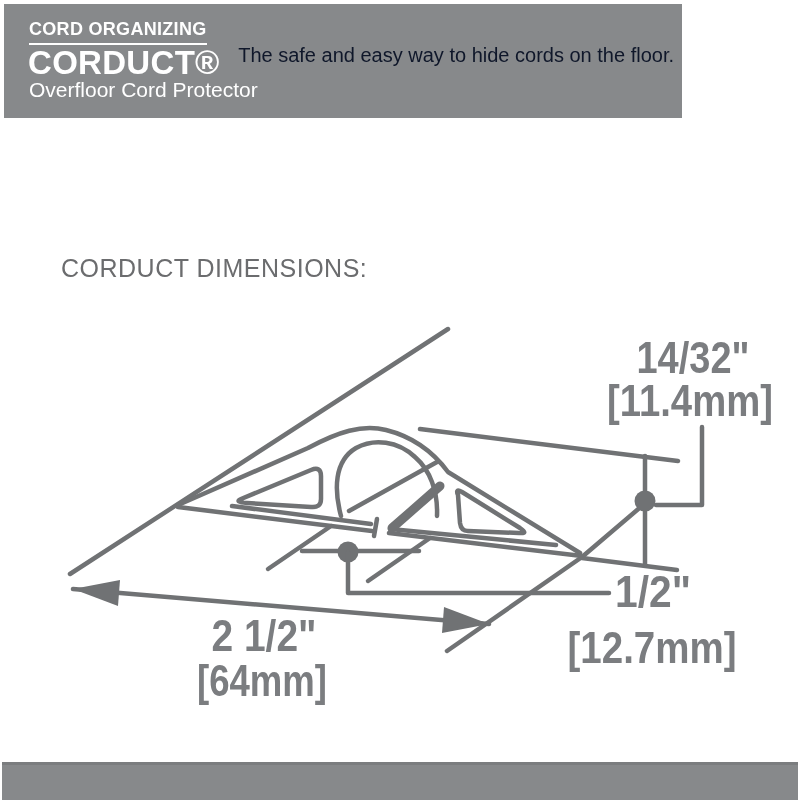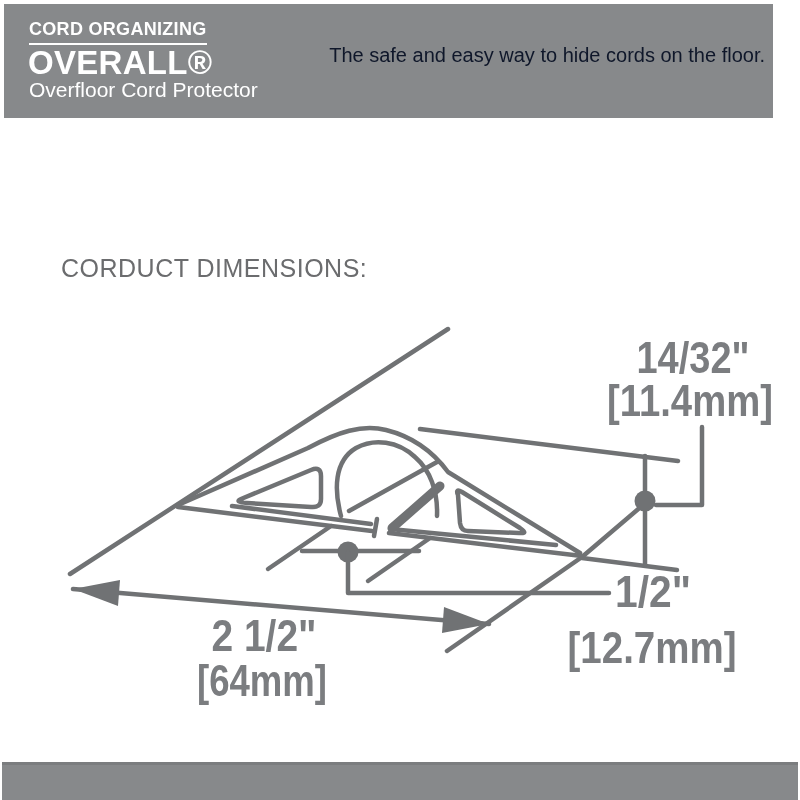--- a/index.html
+++ b/index.html
@@ -1,19 +1,19 @@
 <!DOCTYPE html>
 <html><head>
 <meta charset="utf-8">
 <style>
   html,body{margin:0;padding:0;background:#ffffff;}
   .page{position:relative;width:800px;height:800px;background:#ffffff;overflow:hidden;
         font-family:"Liberation Sans",sans-serif;}
   
-  .banner{position:absolute;left:4px;top:4px;width:769px;height:114px;background:#87898b;}
+  .banner{position:absolute;left:4px;top:4px;width:678px;height:114px;background:#87898b;}
   .cat{position:absolute;left:25px;top:15px;color:#ffffff;font-size:18px;font-weight:bold;
        letter-spacing:.3px;border-bottom:2px solid #ffffff;padding-bottom:3px;}
   .brand{position:absolute;left:24px;top:40px;color:#ffffff;font-size:33px;font-weight:bold;
          letter-spacing:.3px;}
   .subtitle{position:absolute;left:25px;top:74px;color:#ffffff;font-size:21px;}
   .tagline{position:absolute;right:8px;top:40px;color:#0f172a;font-size:20px;}
   
   .section-title{position:absolute;left:61px;top:254px;color:#6b6c6e;font-size:25px;
                  letter-spacing:.5px;}
   
@@ -28,21 +28,21 @@
   .footer{position:absolute;left:2px;right:2px;bottom:0;height:35px;background:#87898b;
           border-top:3px solid #7b7d7f;}
 </style>
 </head>
 <body>
 
 <div class="page">
 
   <div class="banner">
     <div class="cat">CORD ORGANIZING</div>
-    <div class="brand">OVERALL®</div>
+    <div class="brand">CORDUCT®</div>
     <div class="subtitle">Overfloor Cord Protector</div>
     <div class="tagline">The safe and easy way to hide cords on the floor.</div>
   </div>
 
   <div class="section-title">CORDUCT DIMENSIONS:</div>
 
   <svg class="drawing" viewBox="0 0 800 800">
 
     <line x1="448" y1="329" x2="70" y2="574"></line>
 

